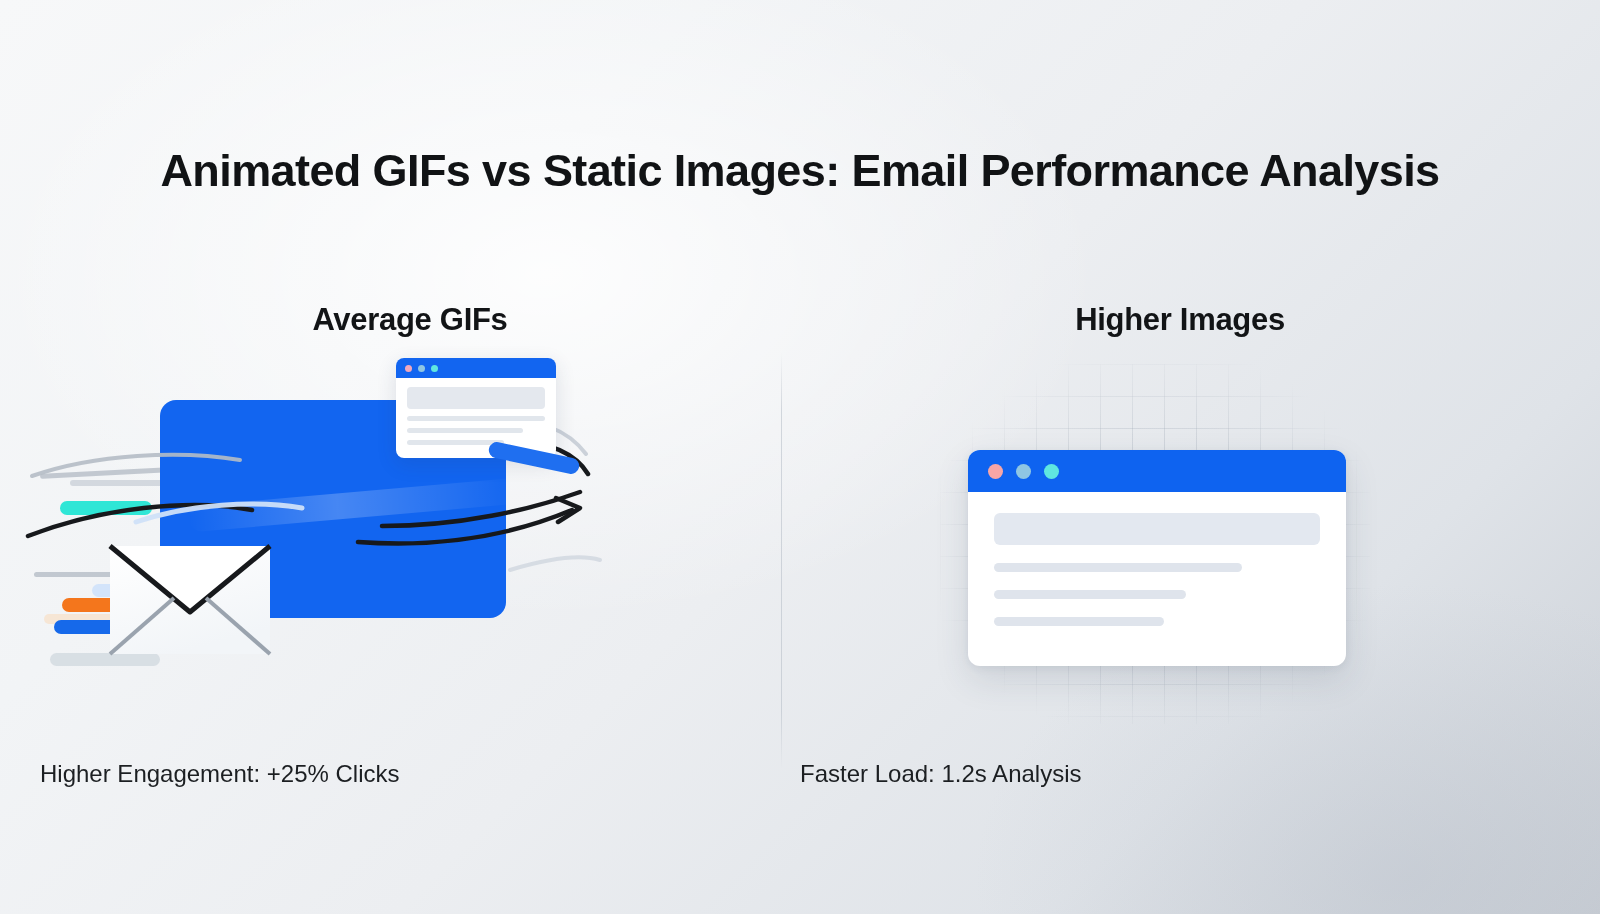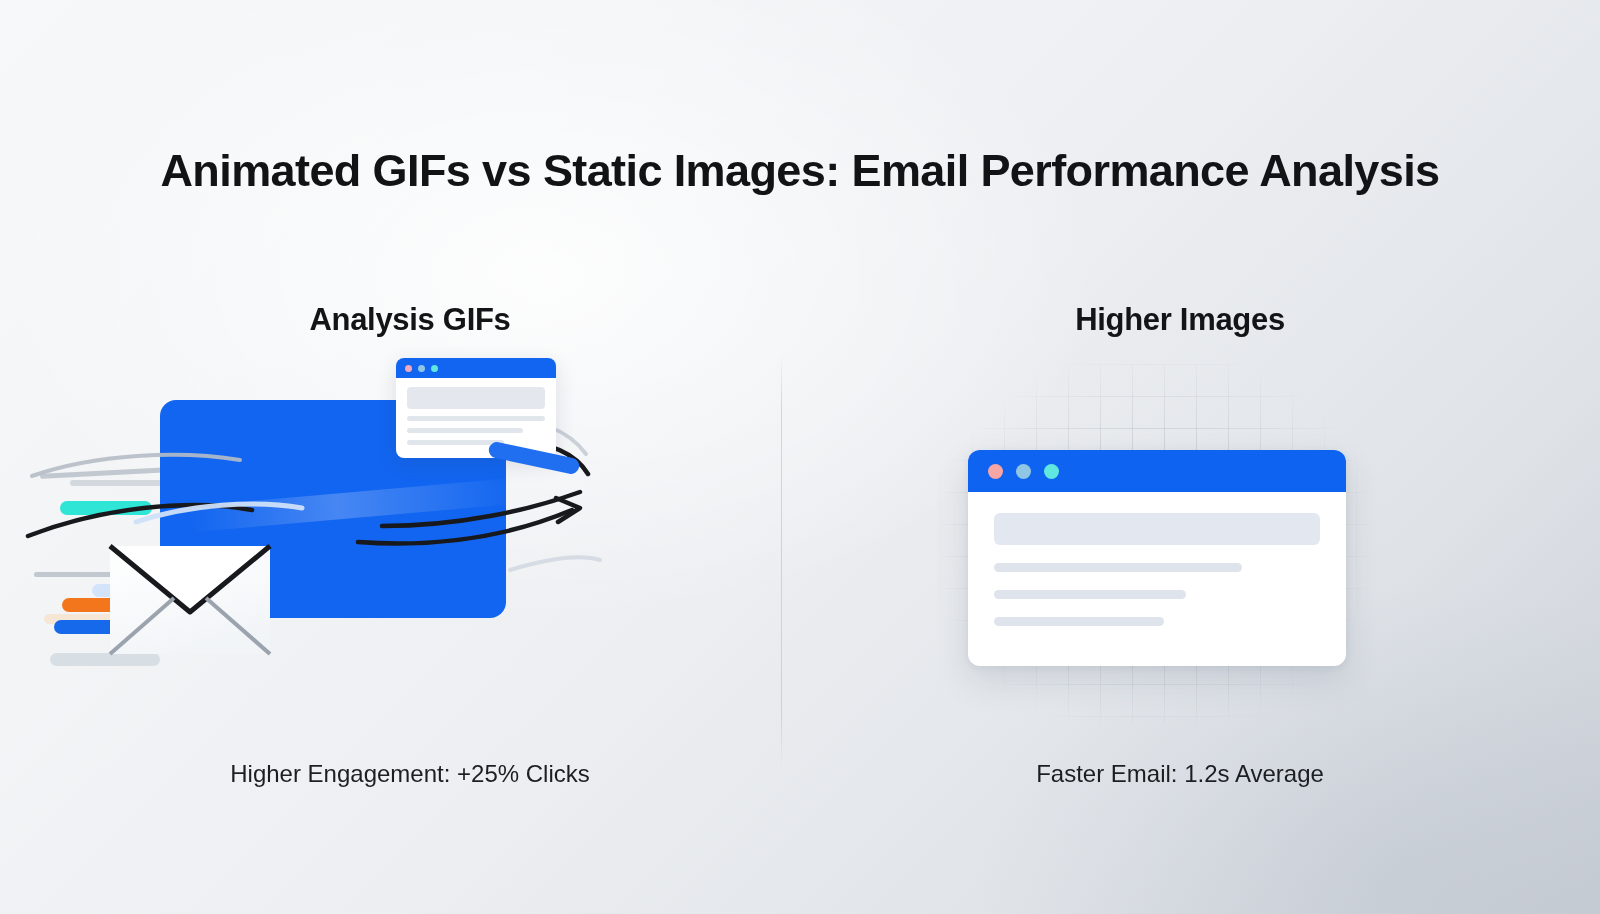--- a/index.html
+++ b/index.html
@@ -80,21 +80,21 @@
     text-align: center;
     font-size: 31px;
     font-weight: 700;
     letter-spacing: -0.3px;
     color: #121416;
   }
   .panel-caption {
     position: absolute;
     top: 480px;
     left: 0; right: 0;
-    text-align: center;
+    text-align: left;
     font-size: 24px;
     font-weight: 400;
     color: #1c1f22;
   }
 
   .art { position: absolute; top: 78px; left: 0; right: 0; height: 390px; }
 
   
   .art-left { position: relative; width: 740px; height: 390px; }
 
@@ -247,21 +247,21 @@
 
 <div class="canvas">
   <div class="bg-sheen"></div>
 
   <div class="page-title" data-bind="title">Animated GIFs vs Static Images: Email Performance Analysis</div>
 
   <div class="divider"></div>
 
   <div class="panel panel-left">
 
-    <div class="panel-heading" data-bind="panels.0.heading">Analysis GIFs</div>
+    <div class="panel-heading" data-bind="panels.0.heading">Average GIFs</div>
 
     <div class="art art-left">
 
       <div class="speed-line sl-gray" style="left:0px;   top:112px; width:150px; transform:rotate(-3deg);"></div>
       <div class="speed-line sl-gray-soft" style="left:30px;  top:122px; width:118px;"></div>
       <div class="speed-line sl-teal" style="left:20px;  top:143px; width:92px;"></div>
       <div class="speed-line sl-gray" style="left:-6px;  top:214px; width:110px;"></div>
       <div class="speed-line sl-paleblue" style="left:52px; top:226px; width:96px;"></div>
       <div class="speed-line sl-orange" style="left:22px;  top:240px; width:62px;"></div>
       <div class="speed-line sl-palewarm" style="left:4px;  top:256px; width:78px;"></div>
@@ -342,16 +342,16 @@
         <div class="browser-body">
           <div class="browser-block"></div>
           <div class="browser-line" style="width:76%"></div>
           <div class="browser-line" style="width:59%"></div>
           <div class="browser-line" style="width:52%"></div>
         </div>
       </div>
 
     </div>
 
-    <div class="panel-caption" data-bind="panels.1.caption">Faster Email: 1.2s Average</div>
+    <div class="panel-caption" data-bind="panels.1.caption">Faster Load: 1.2s Analysis</div>
   </div>
 
 </div>
 
 </body></html>

